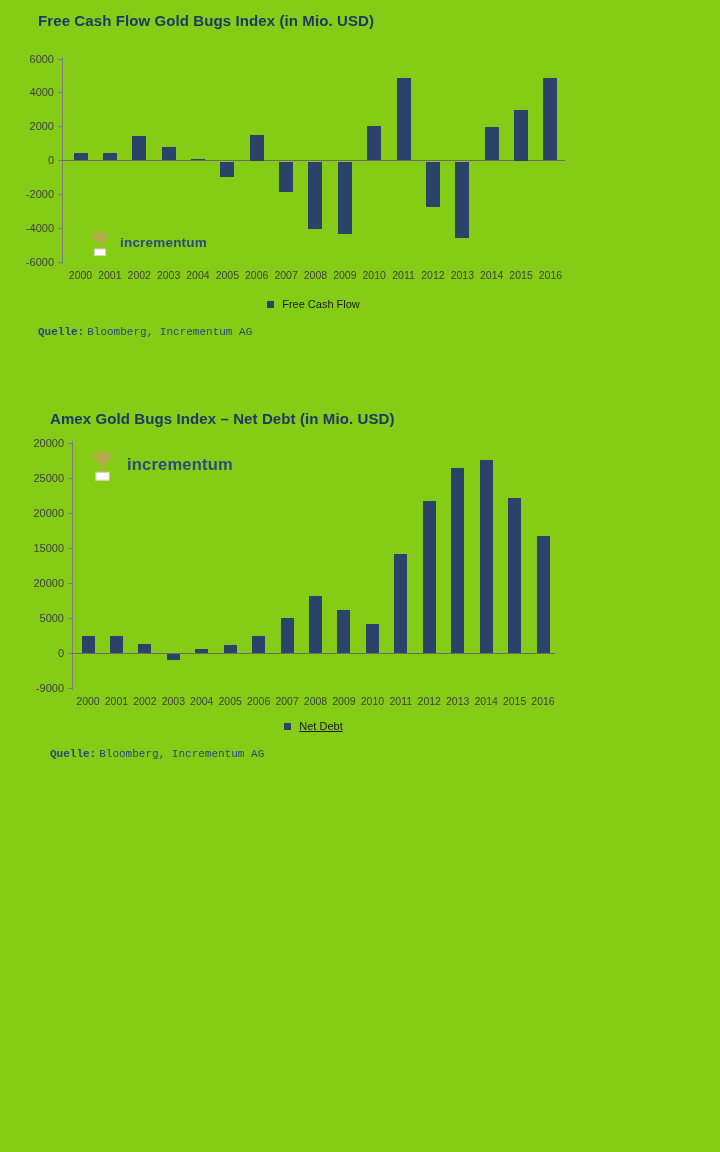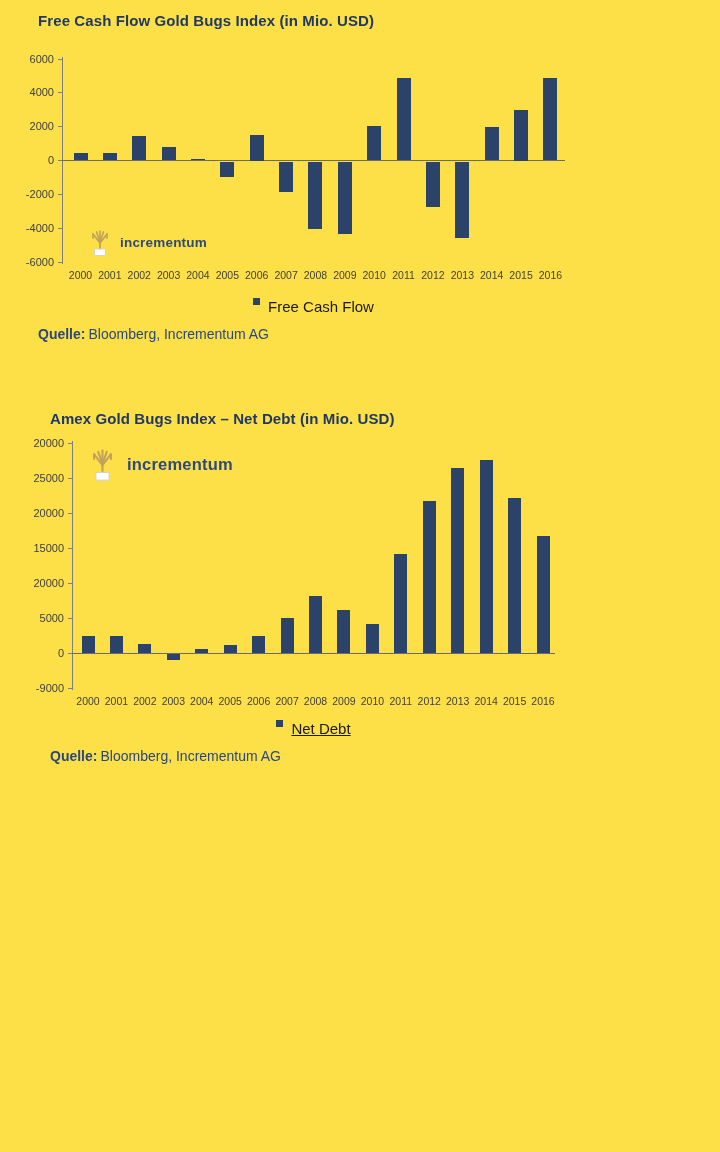--- a/index.html
+++ b/index.html
@@ -1,21 +1,21 @@
 <!DOCTYPE html>
 <html style="--title: #1f3864; --bar: #2b4269; --source: #29477f; --logo-text: #2e4a7c;"><head>
 <meta charset="utf-8">
 <style>
   * { margin:0; padding:0; box-sizing:border-box; }
   html,body { background:#ffffff; }
   body {
     width:720px; height:1152px; position:relative; overflow:hidden;
     font-family:"Liberation Sans", sans-serif;
   }
-  .page { position:absolute; inset:0; background:#fde047; }
+  .page { position:absolute; inset:0; background:#84cc16; }
 
   .chart-title {
     position:absolute; font-size:15px; font-weight:bold; color:var(--title,#1f3864);
     white-space:nowrap; letter-spacing:0.1px;
   }
   .c0 .chart-title { left:38px; top:12px; }
   .c1 .chart-title { left:50px; top:410px; }
 
   .plot { position:absolute; }
   .c0 .plot { left:62px; top:59px;  width:503px; height:203px; }
@@ -23,28 +23,28 @@
 
   .yaxis    { position:absolute; left:0; top:-2px; width:1px; height:calc(100% + 4px); background:#7f7f7f; }
   .zeroline { position:absolute; left:0; width:100%; height:1px; background:#6b6b6b; }
   .bar      { position:absolute; background:var(--bar,#2b4269); }
   .ylabel   { position:absolute; left:-56px; width:48px; text-align:right;
               font-size:11px; color:#3f3f3f; line-height:13px; }
   .ytick    { position:absolute; left:-4px; width:4px; height:1px; background:#7f7f7f; }
   .xlabel   { position:absolute; font-size:10.5px; color:#3f3f3f; text-align:center; white-space:nowrap; }
 
   .legend-row {
-    position:absolute; display:flex; justify-content:center; 
-    gap:8px; font-size:15px; color:#1a1a1a;
+    position:absolute; display:flex; justify-content:center; align-items:center;
+    gap:8px; font-size:11px; color:#1a1a1a;
   }
   .c0 .legend-row { left:62px; top:298px; width:503px; }
   .c1 .legend-row { left:72px; top:720px; width:483px;text-decoration:underline; }
   .legend-swatch { width:7px; height:7px; background:var(--bar,#2b4269); display:inline-block; flex:0 0 auto; }
 
-  .source-line { position:absolute; font-size:14px; color:var(--source,#29477f); white-space:nowrap; }
+  .source-line { position:absolute; font-size:11px; color:var(--source,#29477f); white-space:nowrap;font-family:Liberation Mono, monospace; }
   .c0 .source-line { left:38px; top:326px; }
   .c1 .source-line { left:50px; top:748px; }
   .source-label { font-weight:bold; }
   .source-text  { padding-left:3px; }
 
   .logo { position:absolute; display:flex; align-items:center; }
   .c0 .logo { left:88px; top:229px; gap:8px; }
   .c1 .logo { left:88px; top:448px; gap:10px; }
   .logo-text { font-weight:bold; color:var(--logo-text,#2e4a7c); letter-spacing:0.2px; }
   .c0 .logo-text { font-size:13.5px; }

